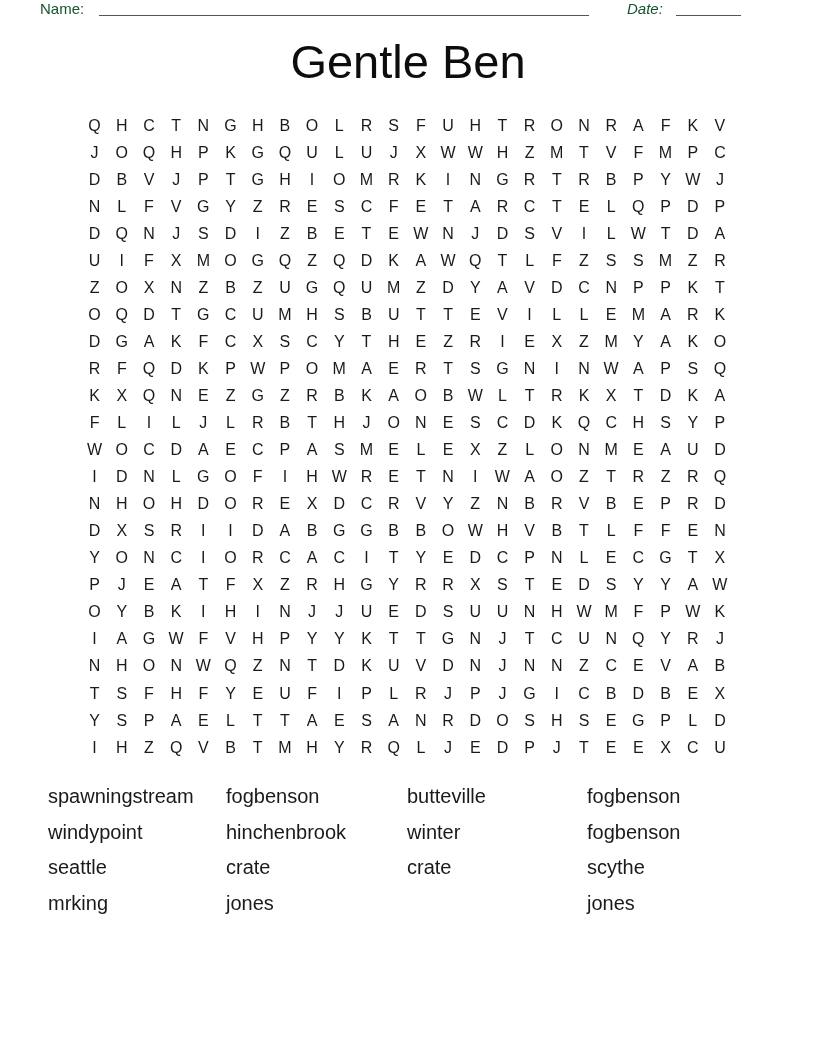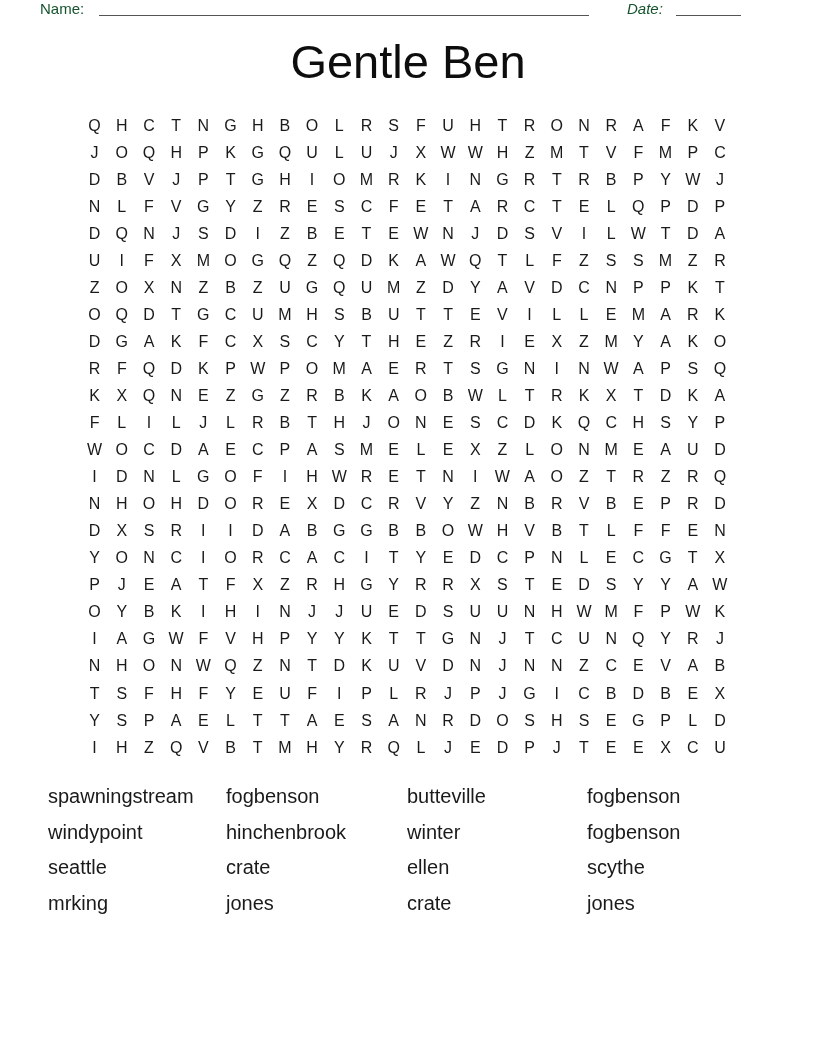--- a/index.html
+++ b/index.html
@@ -665,21 +665,20 @@
       </div>
       <div class="word-col">
         <div class="word">fogbenson</div>
         <div class="word">hinchenbrook</div>
         <div class="word">crate</div>
         <div class="word">jones</div>
       </div>
       <div class="word-col">
         <div class="word">butteville</div>
         <div class="word">winter</div>
-        <div class="word">ellen</div>
         <div class="word">crate</div>
       </div>
       <div class="word-col">
         <div class="word">fogbenson</div>
         <div class="word">fogbenson</div>
         <div class="word">scythe</div>
         <div class="word">jones</div>
       </div>
     </div>
 

